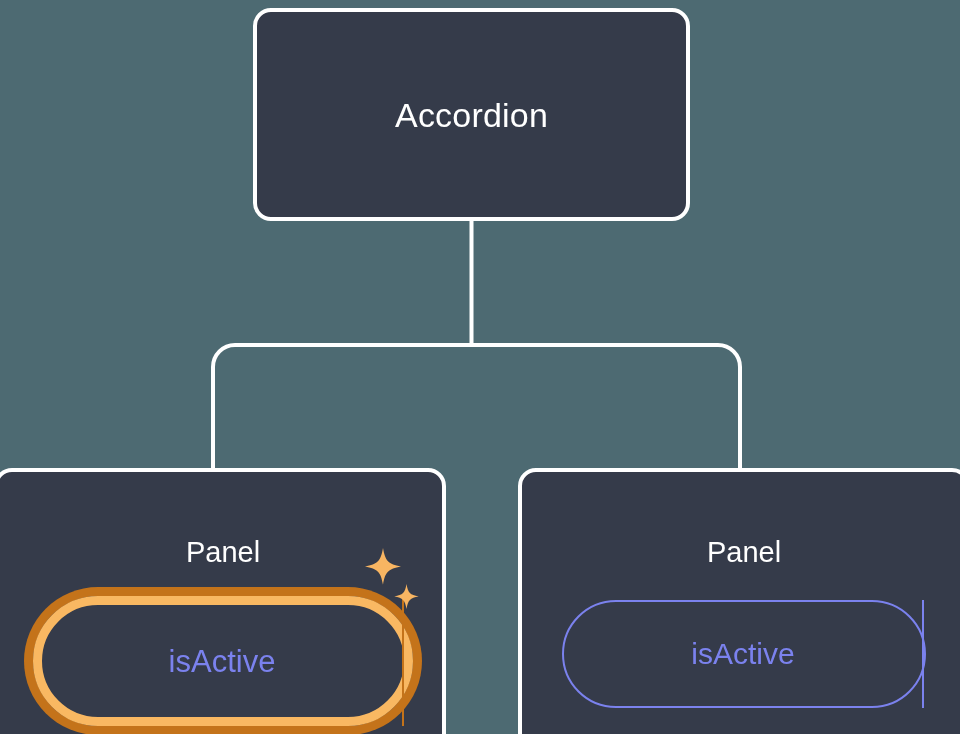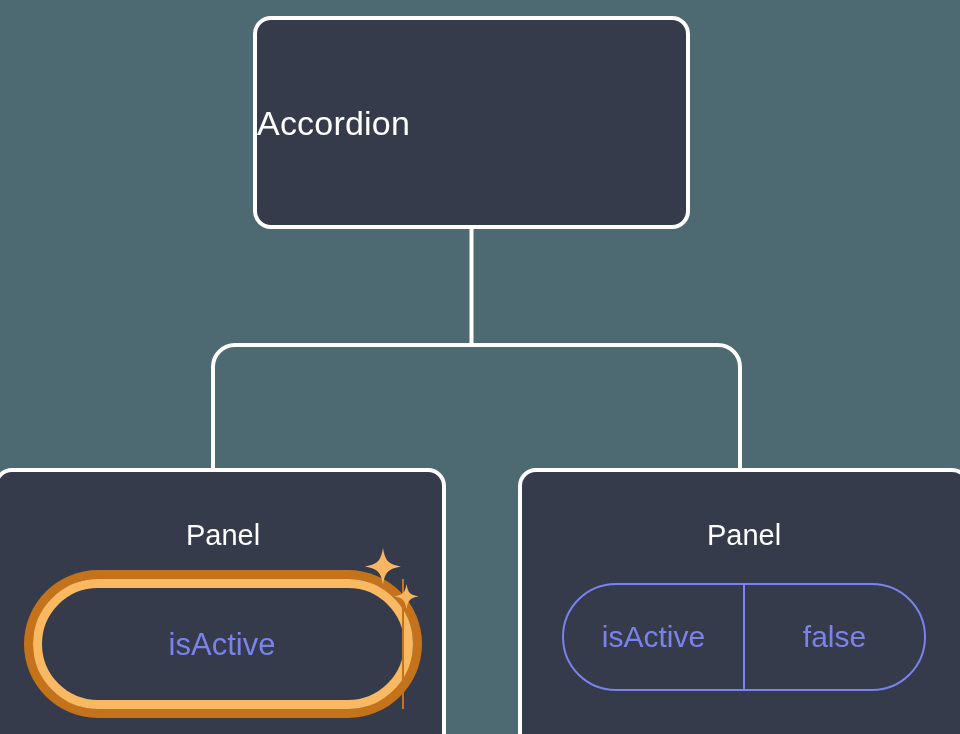--- a/index.html
+++ b/index.html
@@ -39,25 +39,26 @@
     position: absolute;
     box-sizing: border-box;
     background: #353b4a;
     border: 4px solid #ffffff;
     border-radius: 18px;
     z-index: 2;
   }
 
   .node-root {
     left: 253px;
-    top: 16px;
+    top: 8px;
     width: 437px;
     height: 213px;
     display: flex;
     align-items: center;
+    justify-content: center;
   }
 
   .node-title {
     color: #ffffff;
     font-size: 34px;
     font-weight: 400;
     letter-spacing: 0.2px;
     line-height: 1;
   }
 
@@ -77,21 +78,21 @@
   .node-panel-right {
     left: 518px;
     width: 452px;
   }
 
   .panel-title {
     color: #ffffff;
     font-size: 29px;
     font-weight: 400;
     line-height: 1;
-    margin-top: 49px;
+    margin-top: 66px;
   }
   .node-panel-left .panel-title { margin-left: 6px; }
 
   
   .prop-pill {
     position: relative;
     box-sizing: border-box;
     display: flex;
     align-items: stretch;
     border-radius: 999px;
@@ -197,17 +198,16 @@
                C45.0 52.1 42.9 50.0 34.3 48.5 C42.9 46.9 45.0 44.8 46.5 36 Z"></path>
     </svg>
   </div>
 
   <div class="node-card node-panel node-panel-right">
     <span class="panel-title">Panel</span>
 
     <div class="prop-pill prop-pill-plain">
       <span class="prop-key">isActive</span>
       <span class="prop-divider"></span>
-      <span class="prop-value">false</span>
     </div>
   </div>
 
 </div>
 
 </body></html>

